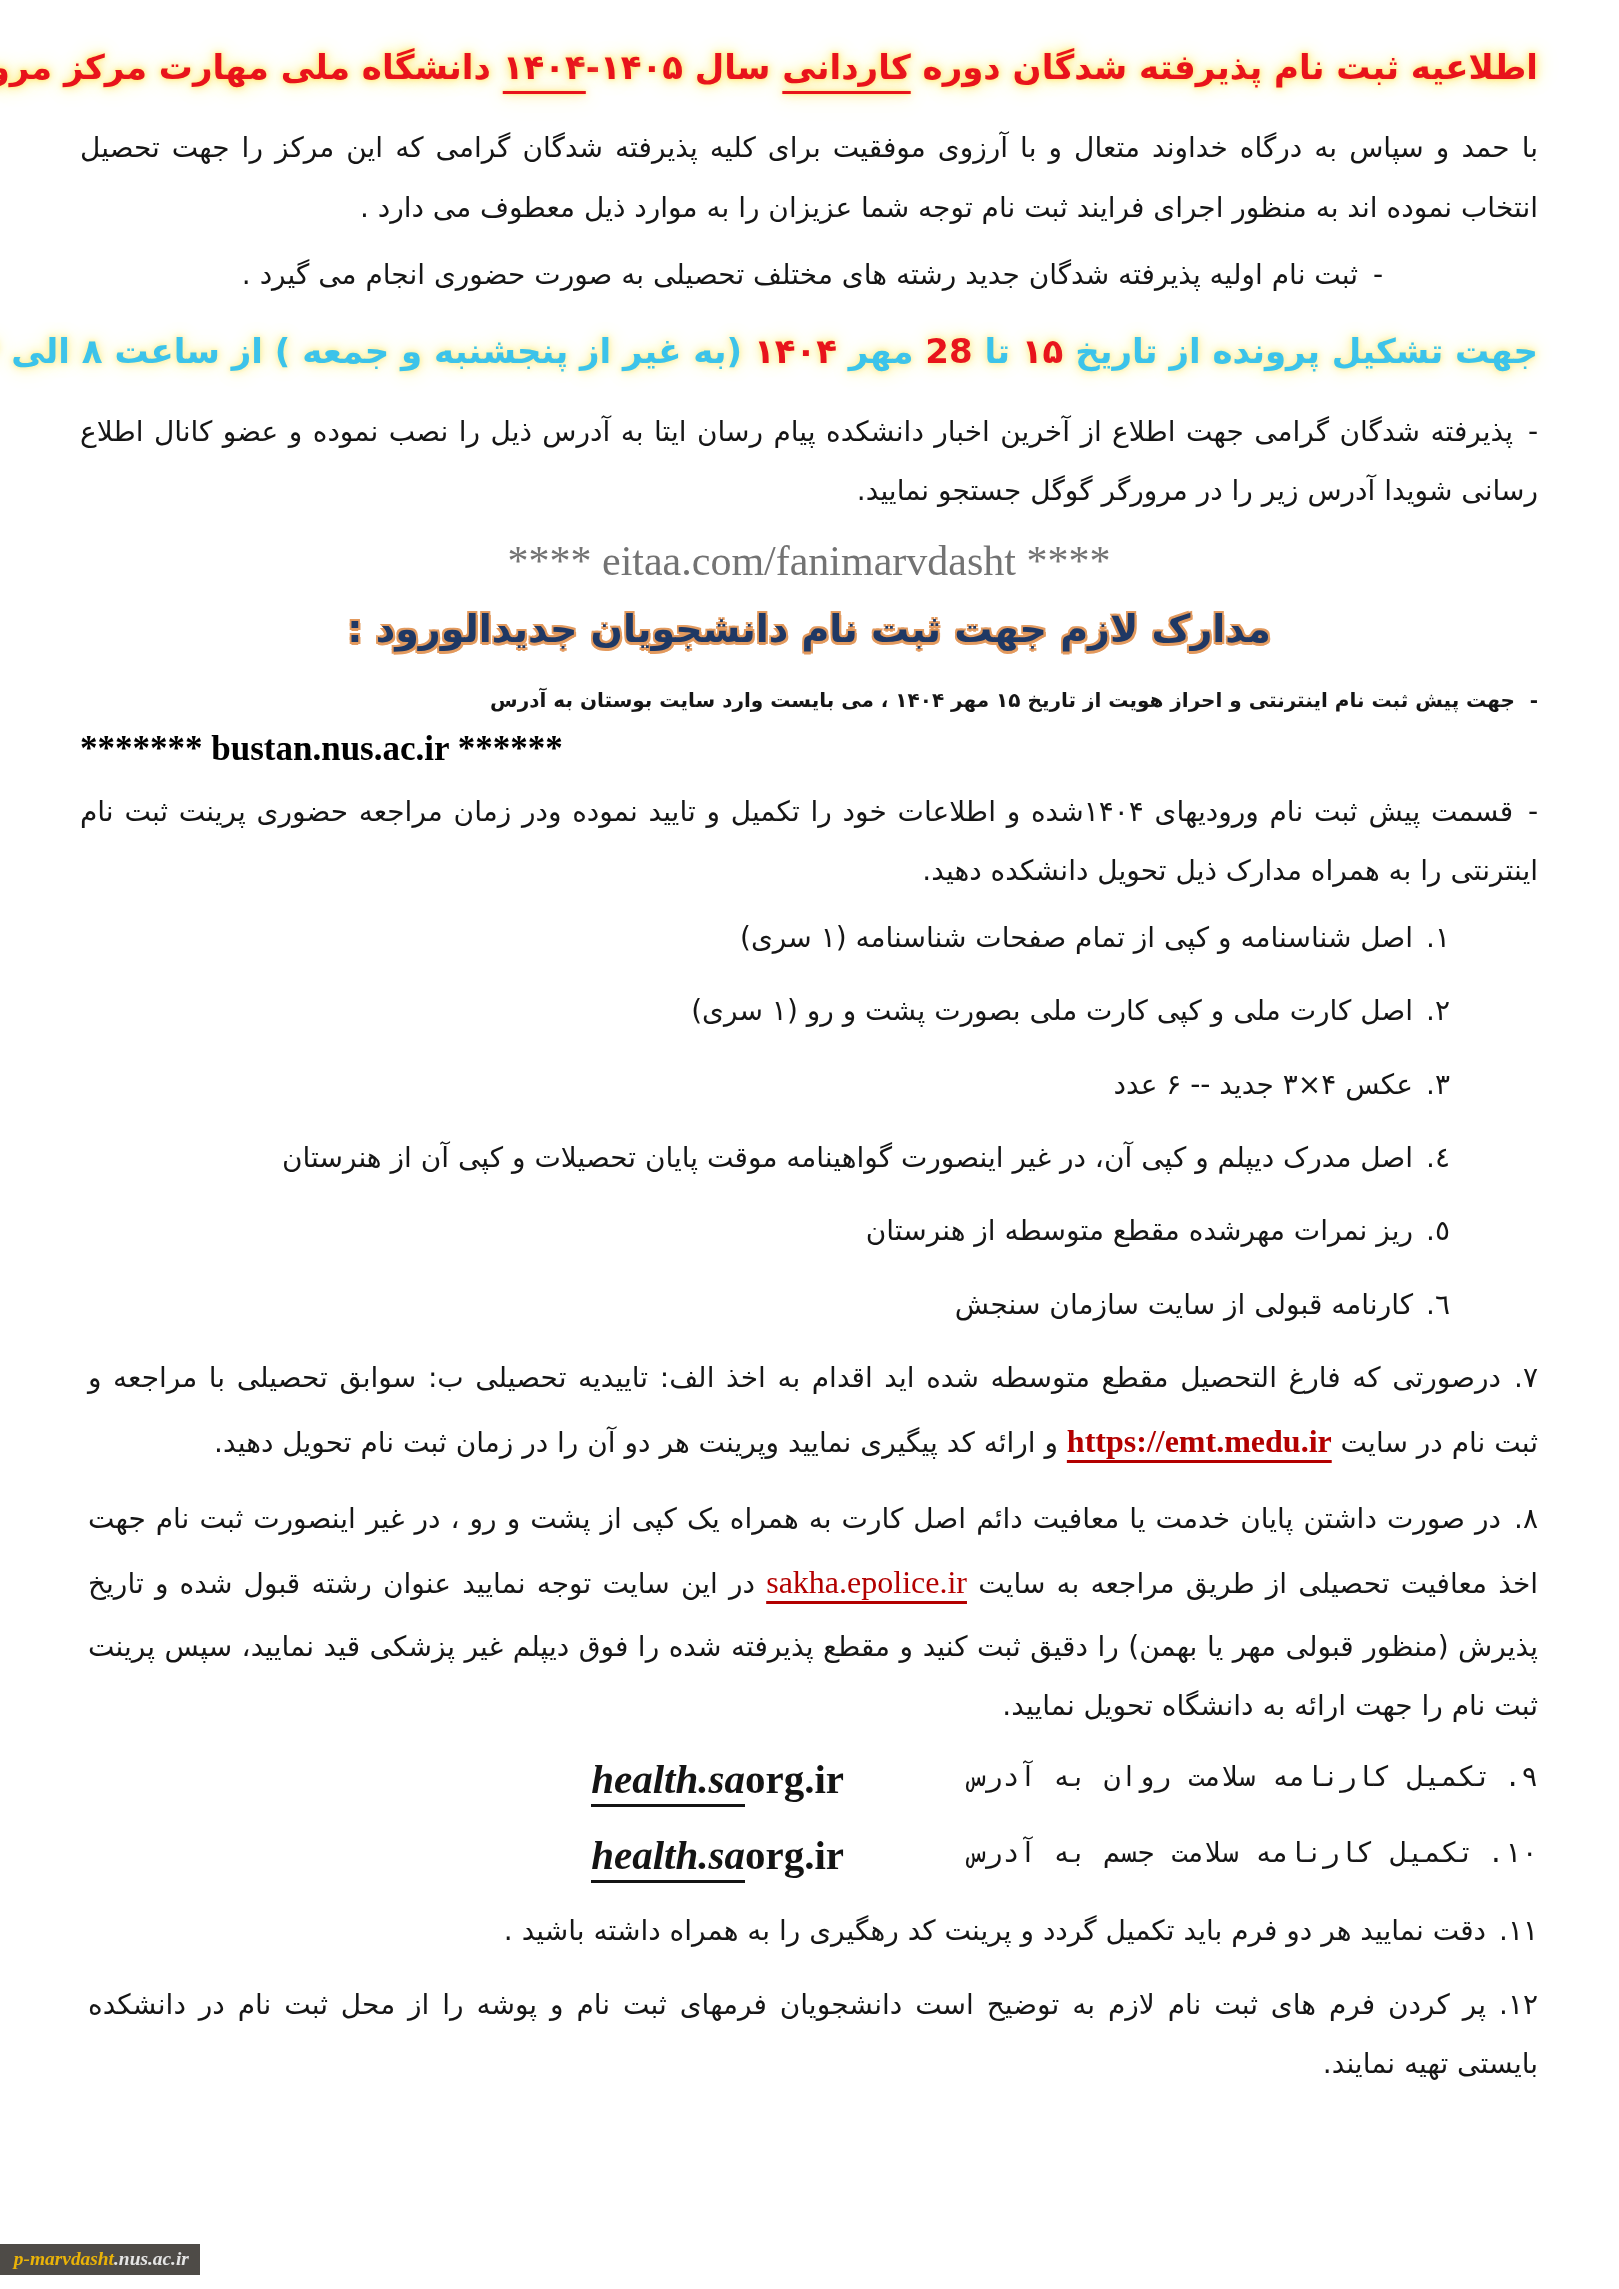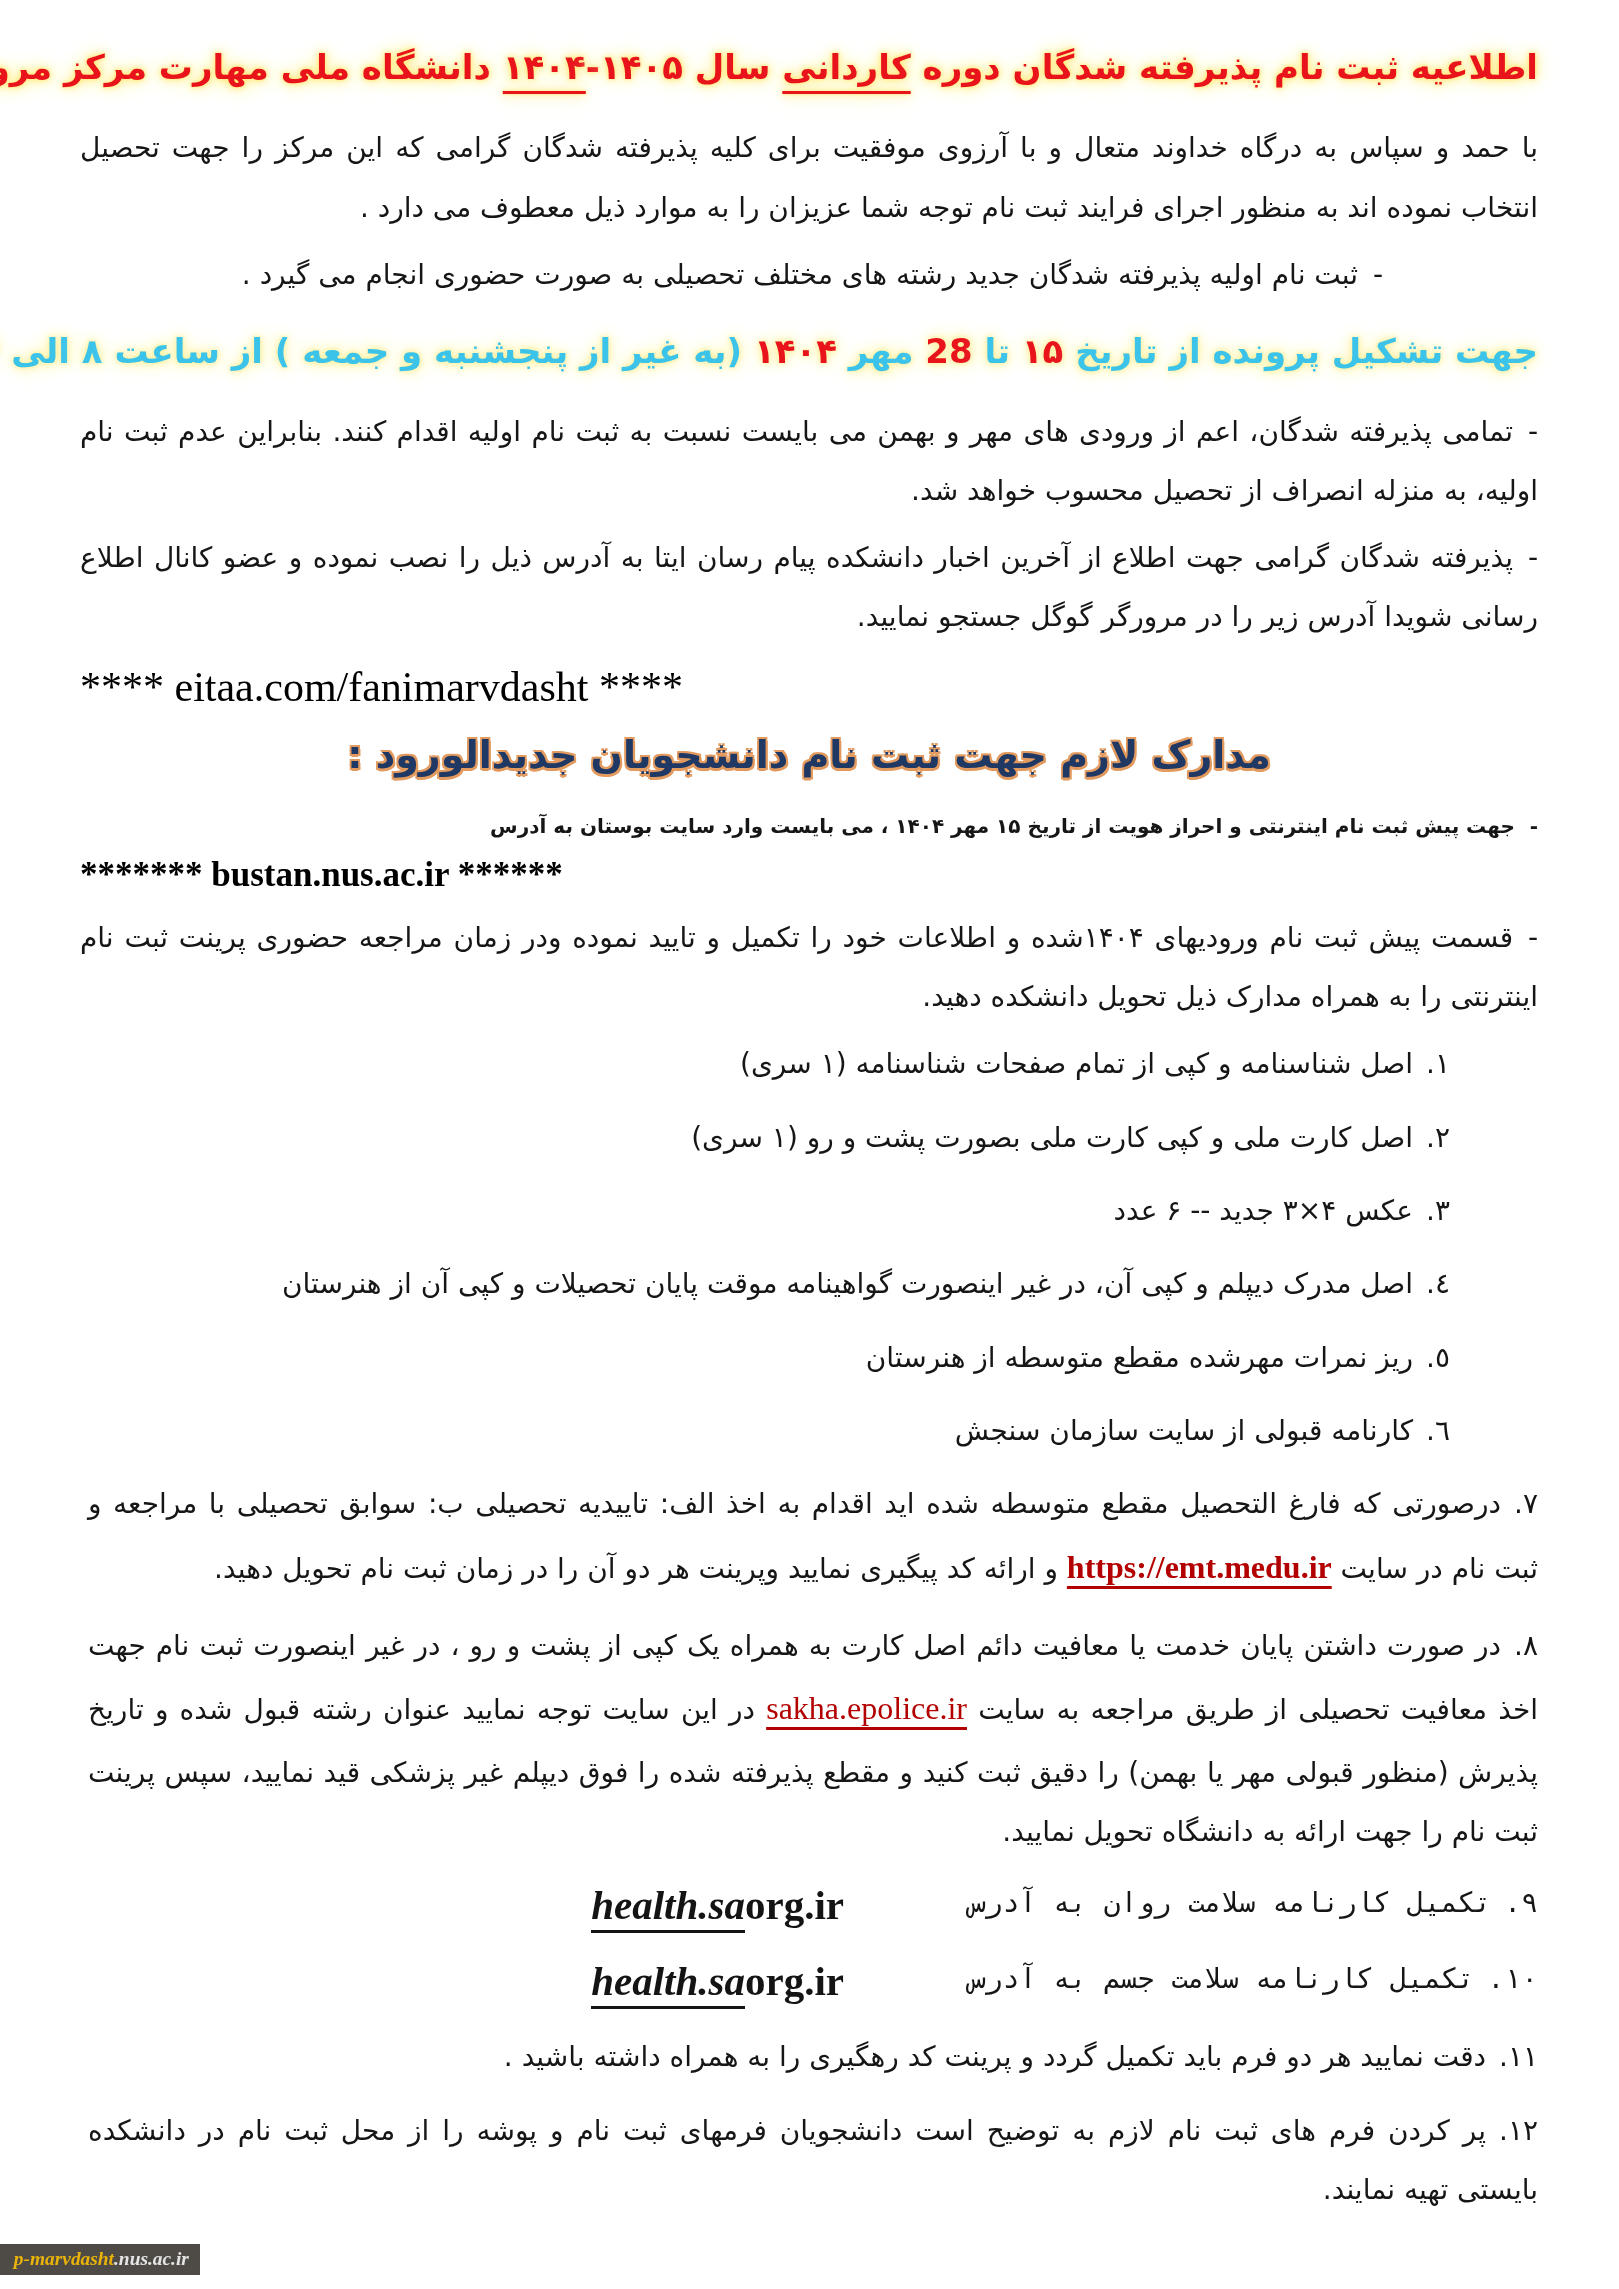--- a/index.html
+++ b/index.html
@@ -51,25 +51,25 @@
     font-weight: bold;
     color: #3cc3ea;
     line-height: 1.9;
     margin: 14.8px 0 18.5px 0;
     text-shadow: 0 0 4.6px #fbf09b, 0 0 9.2px #fbf09b, 0 0 16.6px #fcf4b6, 0 0 28px #fdf9d6;
   }
   .notice-num { color: #e8131b; }
 
   
   .eitaa-line {
-    text-align: left;
+    text-align: center;
     direction: ltr;
     font-family: "Liberation Serif", serif;
     font-size: 42px;
-    color: #000000;
+    color: #737373;
     margin: 16.6px 0 11px 0;
   }
   .docs-heading {
     text-align: center;
     white-space: nowrap;
     font-size: 38px;
     font-weight: bold;
     color: #1f3864;
     margin: 22px 0 28px 0;
     text-shadow: 2.3px 2.3px 0 #e39a5e, -1.8px 1.8px 0 #e39a5e, 1.8px -1.8px 0 #e39a5e, -1.8px -1.8px 0 #e39a5e, 0 3.2px 0 #e39a5e;
@@ -147,23 +147,20 @@
     <p class="para">با حمد و سپاس به درگاه خداوند متعال و با آرزوی موفقیت برای کلیه پذیرفته شدگان گرامی که این مرکز را جهت تحصیل انتخاب نموده اند به منظور اجرای فرایند ثبت نام توجه شما عزیزان را به موارد ذیل معطوف می دارد .</p>
 
     <div class="dash-item indented">
       <span class="dash">-</span><span>ثبت نام اولیه پذیرفته شدگان جدید رشته های مختلف تحصیلی به صورت حضوری انجام می گیرد .</span>
     </div>
 
     <div class="schedule-notice">
       <span>جهت تشکیل پرونده از تاریخ </span><span class="notice-num">۱۵</span><span> تا </span><span class="notice-num">28</span><span> مهر </span><span class="notice-num">۱۴۰۴</span><span> (به غیر از پنجشنبه و جمعه ) از ساعت ۸ الی ۱۴ مراجعه نمایید.</span>
     </div>
 
-    <div class="dash-item">
-      <span class="dash">-</span><span>تمامی پذیرفته شدگان، اعم از ورودی های مهر و بهمن می بایست نسبت به ثبت نام اولیه اقدام کنند. بنابراین عدم ثبت نام اولیه، به منزله انصراف از تحصیل محسوب خواهد شد.</span>
-    </div>
 
     <div class="dash-item">
       <span class="dash">-</span><span>پذیرفته شدگان گرامی جهت اطلاع از آخرین اخبار دانشکده پیام رسان ایتا به آدرس ذیل را نصب نموده و عضو کانال اطلاع رسانی شویدا آدرس زیر را در مرورگر گوگل جستجو نمایید.</span>
     </div>
 
     <div class="eitaa-line">
       <a class="eitaa-url">****  eitaa.com/fanimarvdasht  ****</a>
     </div>
 
     <div class="docs-heading">مدارک لازم جهت ثبت نام دانشجویان جدیدالورود :</div>

